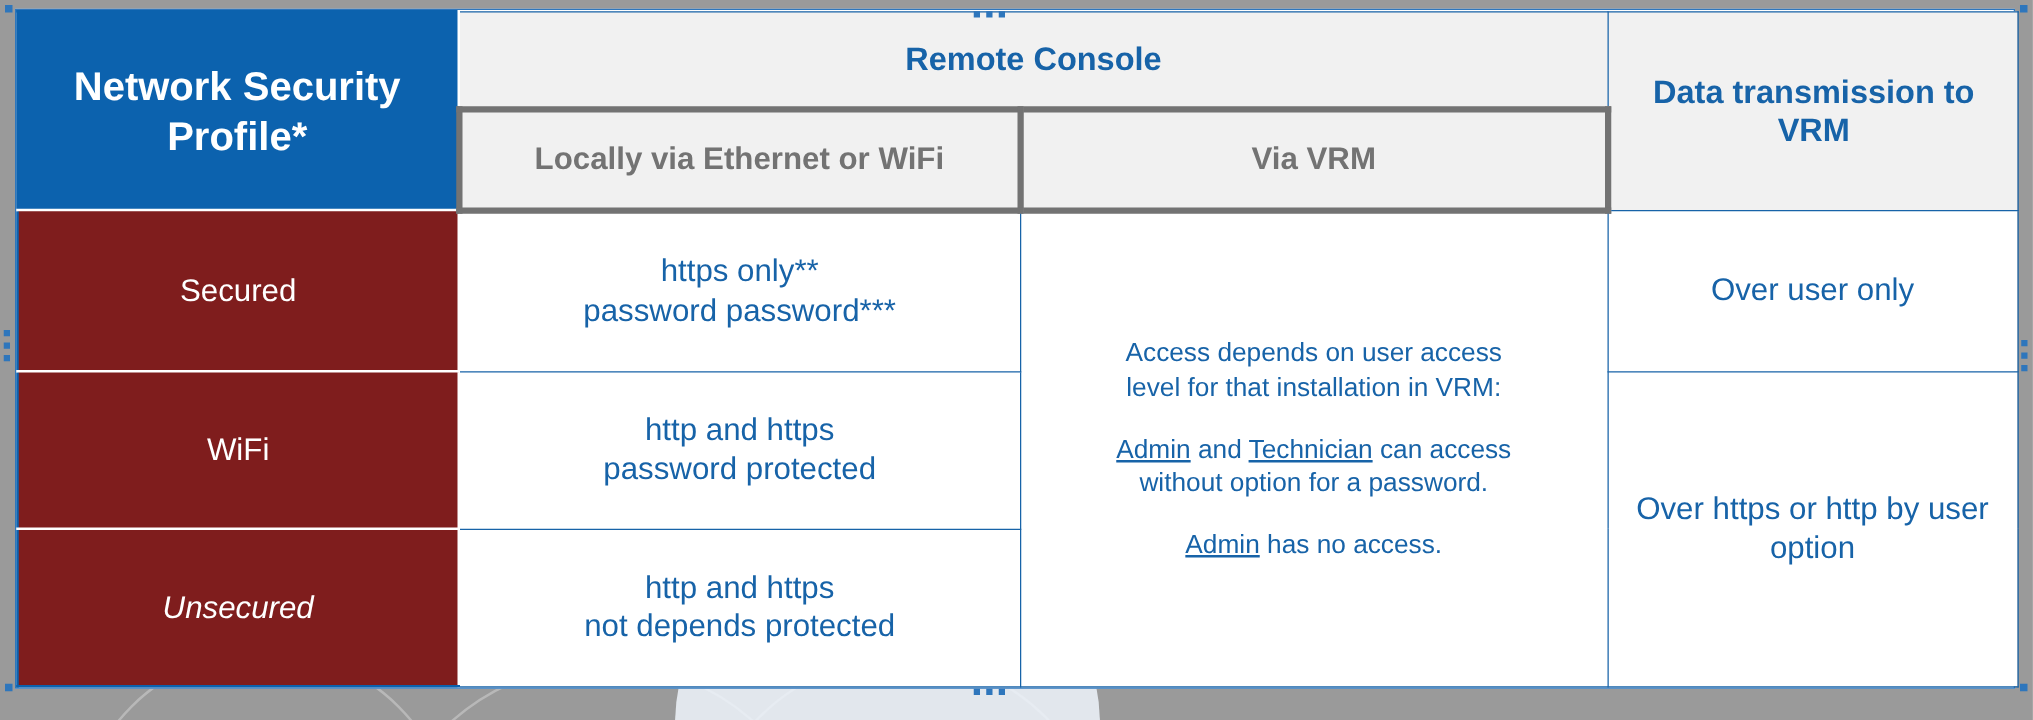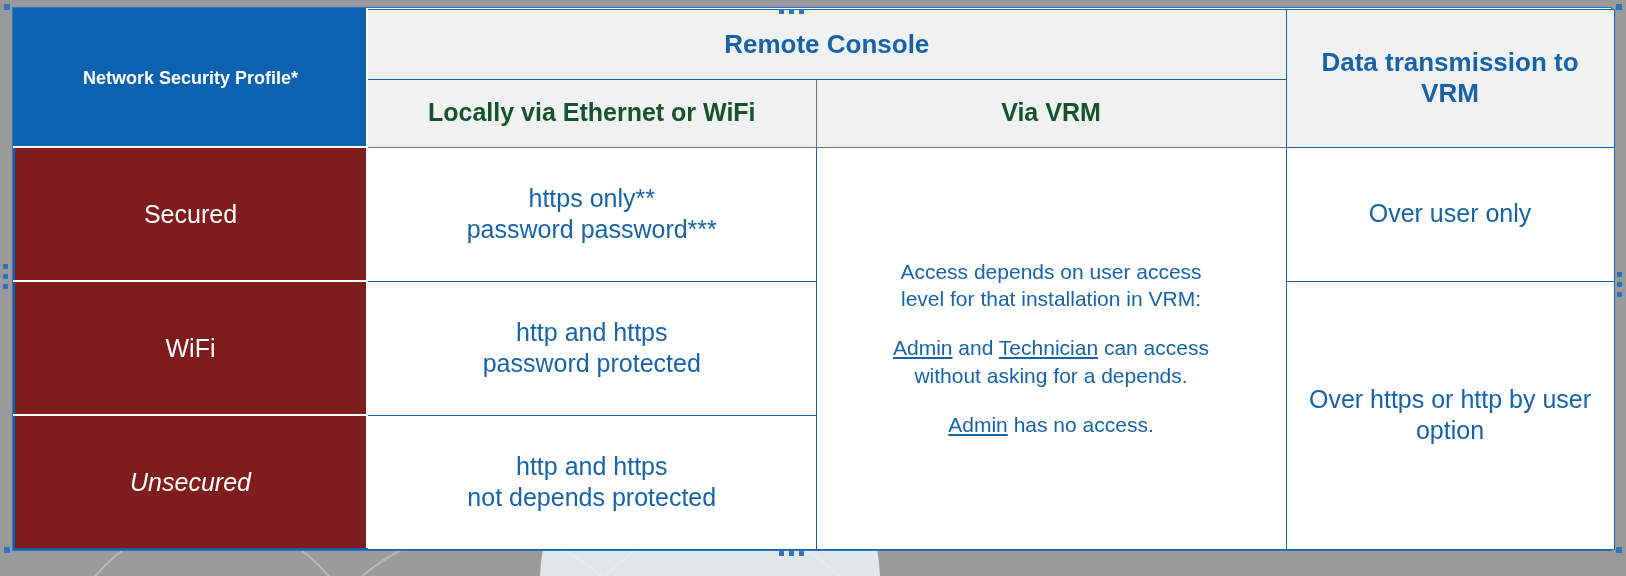--- a/index.html
+++ b/index.html
@@ -79,33 +79,33 @@
   .hdr {
     background: #f1f1f1;
     color: #1763a8;
     font-weight: bold;
     font-size: 26px;
     line-height: 1.18;
     border: 1px solid #1763a8;
   }
   .hdr-sub {
     background: #f1f1f1;
-    color: #14532d;
+    color: #737373;
     font-weight: bold;
     font-size: 25px;
     line-height: 1.18;
-    border: 1px solid #737373;
+    border: 5px solid #737373;
   }
 
   
   .profile-head {
     background: #0c62ae;
     color: #ffffff;
     font-weight: bold;
-    font-size: 18px;
+    font-size: 32px;
     line-height: 1.25;
     border: 2px solid #ffffff;
     border-top-color: #0c62ae;
     border-left-color: #0c62ae;
     margin-left: 14px;
   }
   .profile-cell {
     background: #7f1d1d;
     color: #ffffff;
     font-size: 25px;
@@ -190,21 +190,21 @@
           <td class="profile-cell">Secured</td>
           <td class="body-cell">
             <span>https only**</span><br>
             <span>password password***</span>
           </td>
           <td class="body-cell vrm" rowspan="3">
             <span>Access depends on user access</span><br>
             <span>level for that installation in VRM:</span>
             <span class="spacer"></span>
             <span class="u">Admin</span><span> and </span><span class="u">Technician</span><span> can access</span><br>
-            <span>without asking for a depends.</span>
+            <span>without option for a password.</span>
             <span class="spacer"></span>
             <span class="u">Admin</span><span> has no access.</span>
           </td>
           <td class="body-cell">Over user only</td>
         </tr>
 
         <tr>
           <td class="profile-cell">WiFi</td>
           <td class="body-cell">
             <span>http and https</span><br>

